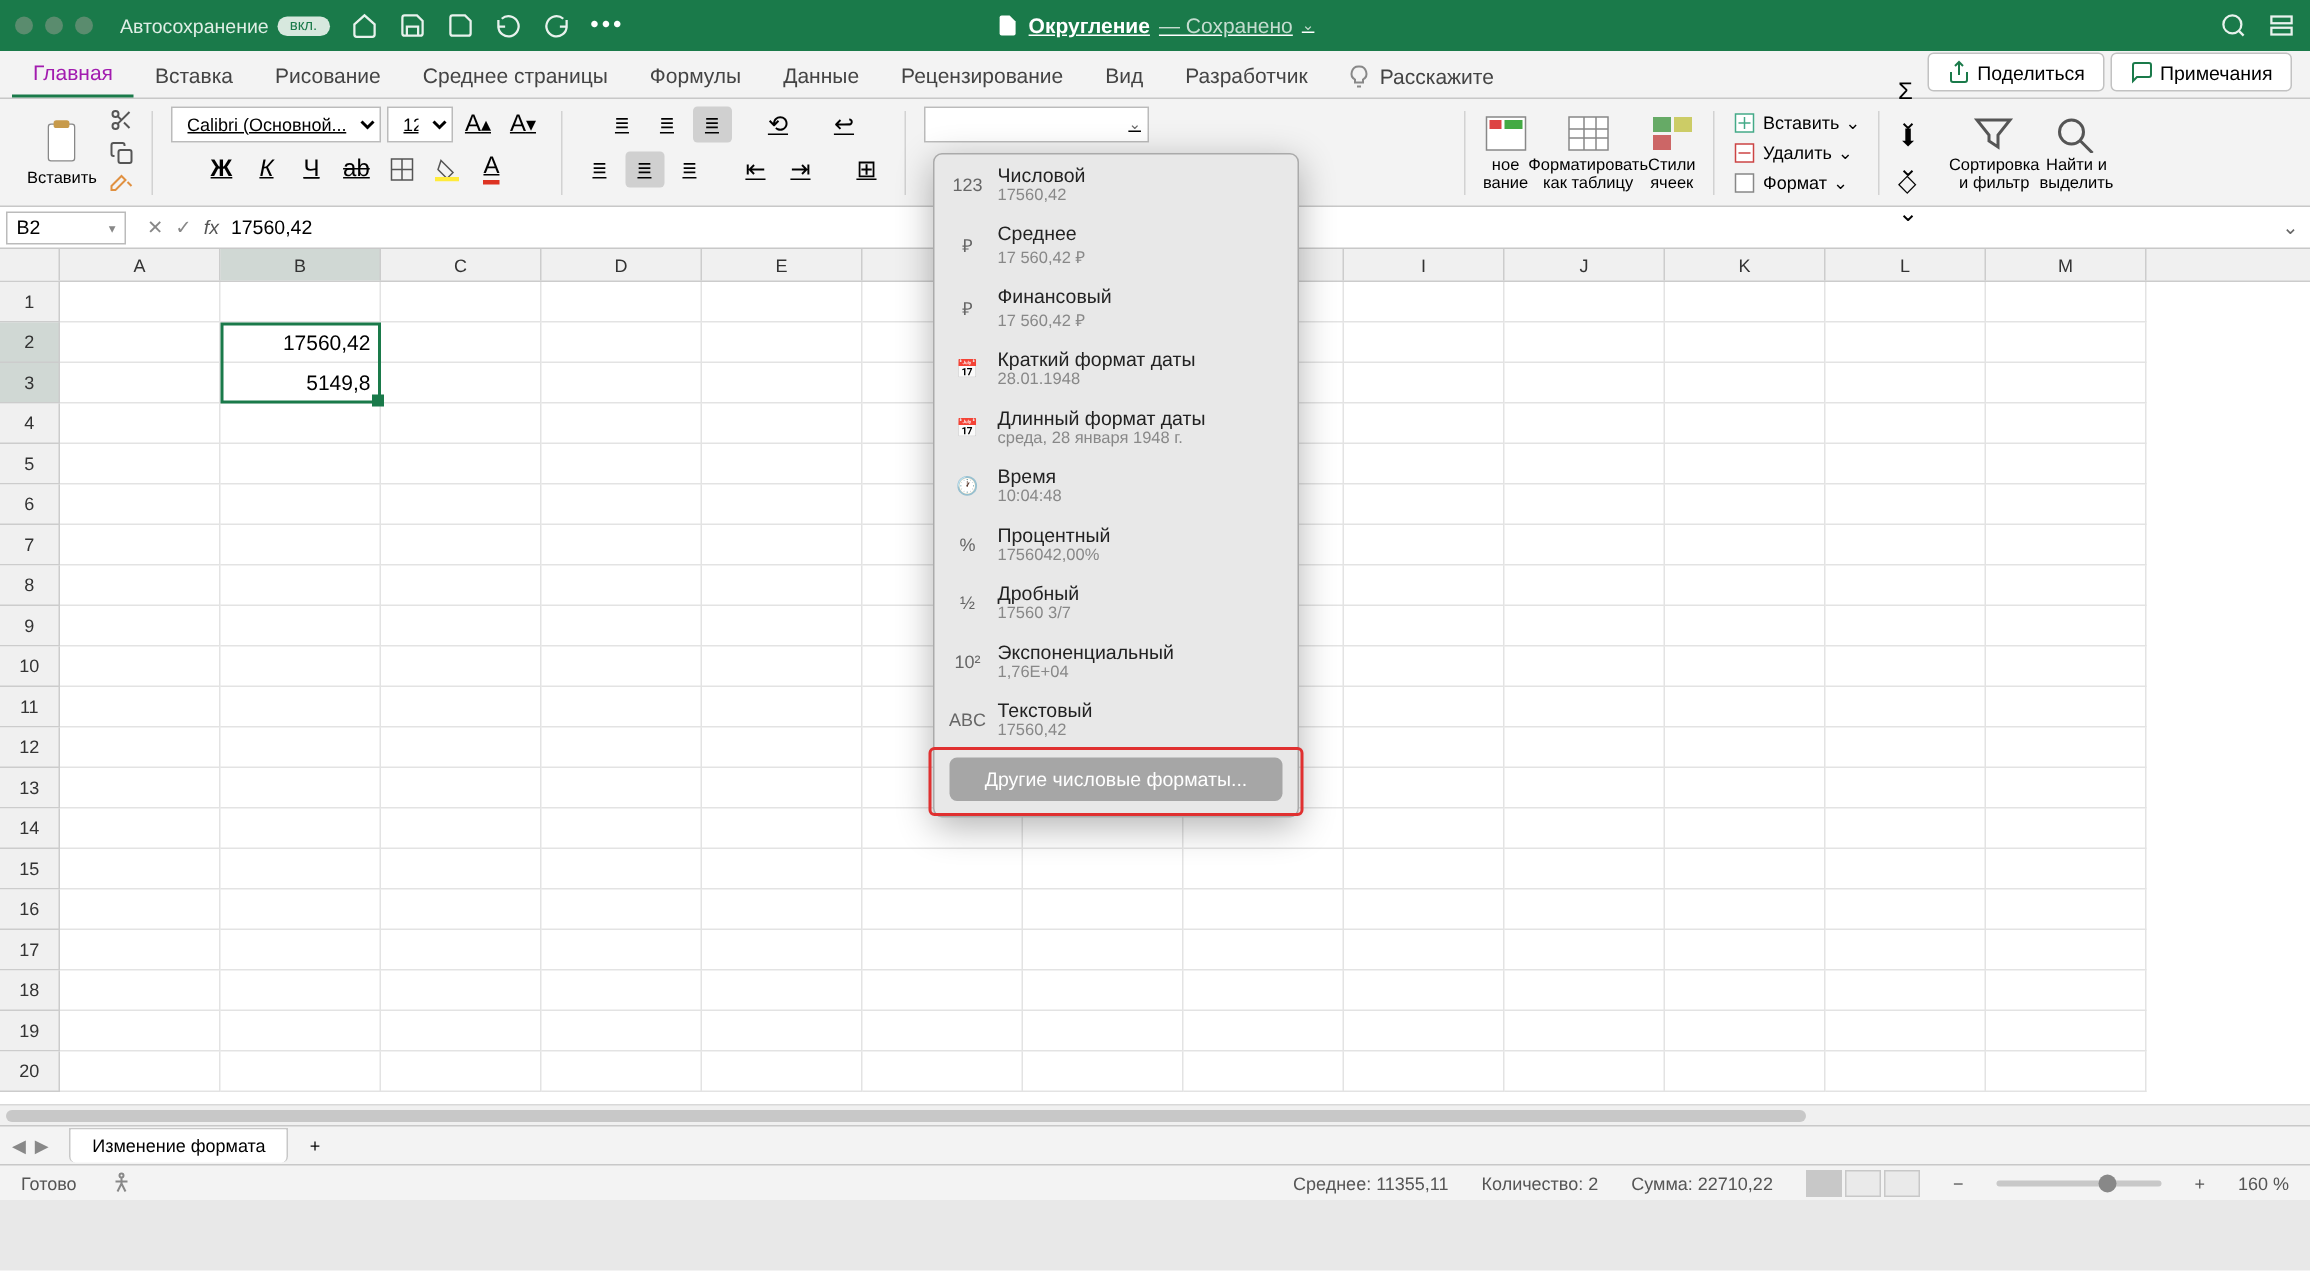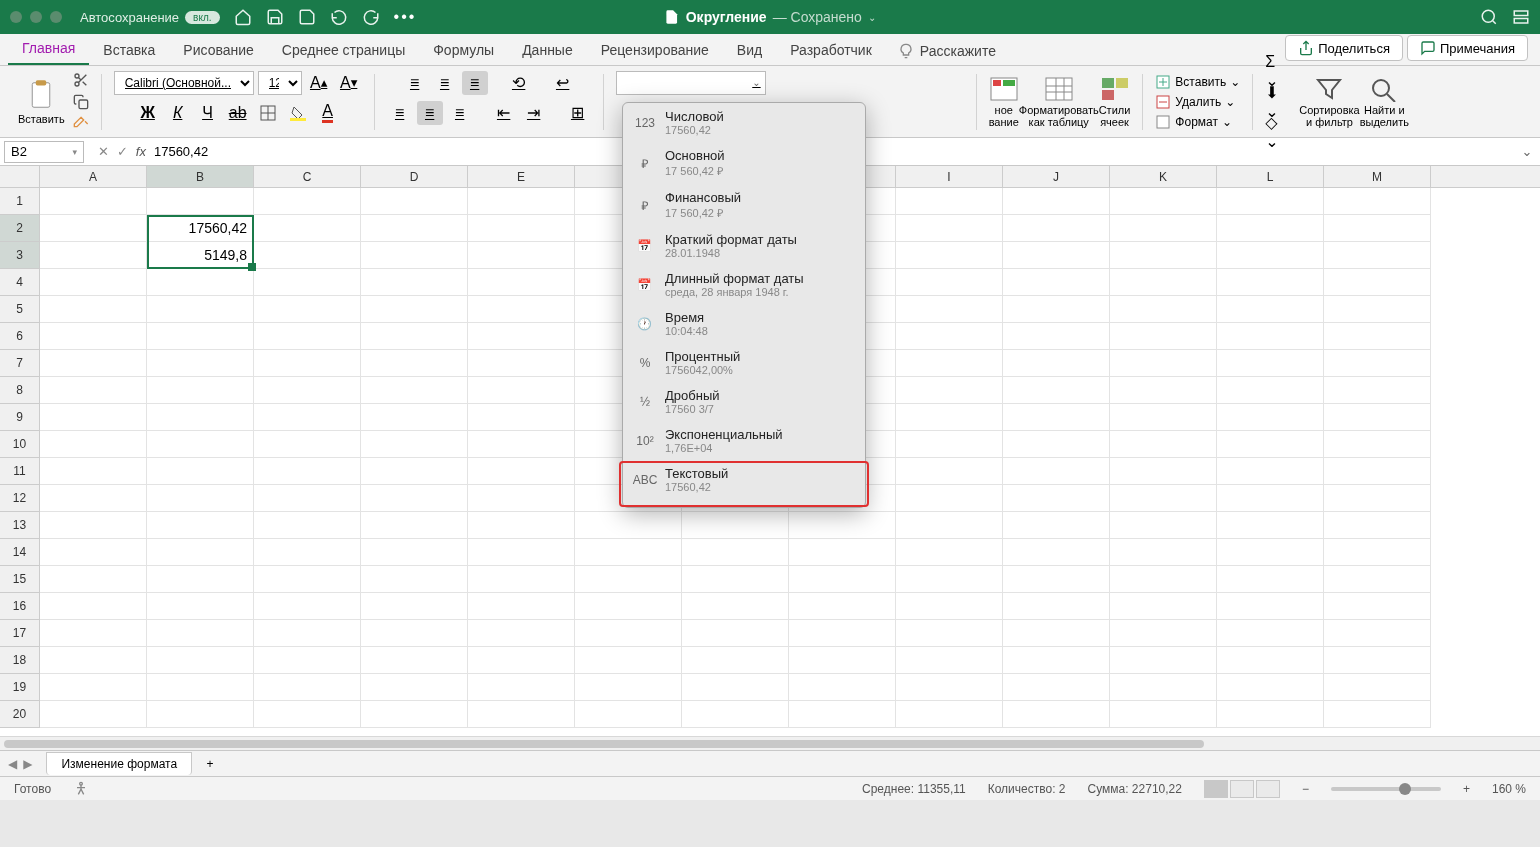--- a/index.html
+++ b/index.html
@@ -6,21 +6,21 @@
 body { background: #e8e8e8; width: 1540px; height: 847px; overflow: hidden; position: relative; }
 
 
 .titlebar { height: 34px; background: #1a7a4a; display: flex; align-items: center; padding: 0 10px; color: #fff; }
 .traffic { display: flex; gap: 8px; margin-right: 18px; }
 .traffic span { width: 12px; height: 12px; border-radius: 50%; background: #5a8c6e; }
 .autosave-label { font-size: 13px; color: #dfeee5; margin-right: 6px; }
 .autosave-pill { background: #d7e8de; color: #1a7a4a; font-size: 10px; padding: 1px 8px; border-radius: 9px; margin-right: 14px; }
 .qat { display: flex; gap: 14px; align-items: center; }
 .qat-icon { width: 18px; height: 18px; opacity: .9; }
-.title-center { position: absolute; left: 50%; transform: translateX(-50%); display: flex; align-items: center; gap: 6px; font-size: 14px; }
+.title-center { position: absolute; left: 50%; transform: translateX(-50%); display: flex; align-items: center; gap: 6px; font-size: 14px; text-decoration: underline; }
 .title-center .doc { font-weight: 600; color: #fff; }
 .title-center .saved { color: #c4dccf; }
 .title-right { margin-left: auto; display: flex; gap: 14px; }
 
 
 .tabs { height: 32px; background: #f3f3f3; border-bottom: 1px solid #c8c8c8; display: flex; align-items: end; padding: 0 8px; }
 .tab { padding: 6px 14px 7px; font-size: 14px; color: #444; cursor: pointer; }
 .tab.active { color: #a21caf; border-bottom: 2px solid #1a7a4a; font-weight: 500; }
 .tab-spacer { flex: 1; }
 .tab-btn { background: #fff; border: 1px solid #c2c2c2; border-radius: 4px; padding: 4px 12px; font-size: 13px; margin: 4px 4px 4px 0; display: flex; align-items: center; gap: 4px; }
@@ -670,21 +670,21 @@
       <div class="fmt-item">
         <div class="fmt-icon">123</div>
     <div class="fmt-txt">
           <div class="fmt-title">Числовой</div>
     <div class="fmt-sub">17560,42</div>
         </div>
       </div>
       <div class="fmt-item">
         <div class="fmt-icon">₽</div>
     <div class="fmt-txt">
-          <div class="fmt-title">Основной</div>
+          <div class="fmt-title">Среднее</div>
     <div class="fmt-sub">17 560,42 ₽</div>
         </div>
       </div>
       <div class="fmt-item">
         <div class="fmt-icon">₽</div>
     <div class="fmt-txt">
           <div class="fmt-title">Финансовый</div>
     <div class="fmt-sub">17 560,42 ₽</div>
         </div>
       </div>
@@ -731,20 +731,21 @@
         </div>
       </div>
       <div class="fmt-item">
         <div class="fmt-icon">ABC</div>
     <div class="fmt-txt">
           <div class="fmt-title">Текстовый</div>
     <div class="fmt-sub">17560,42</div>
         </div>
       </div>
     </div>
+  <div class="fmt-other">Другие числовые форматы...</div>
   <div class="fmt-highlight"></div>
 </div>
 
 <div class="hscroll">
   <div class="hscroll-thumb"></div>
 </div>
 
 <div class="sheets">
   <div class="sheet-nav">
     <span>◀</span>

